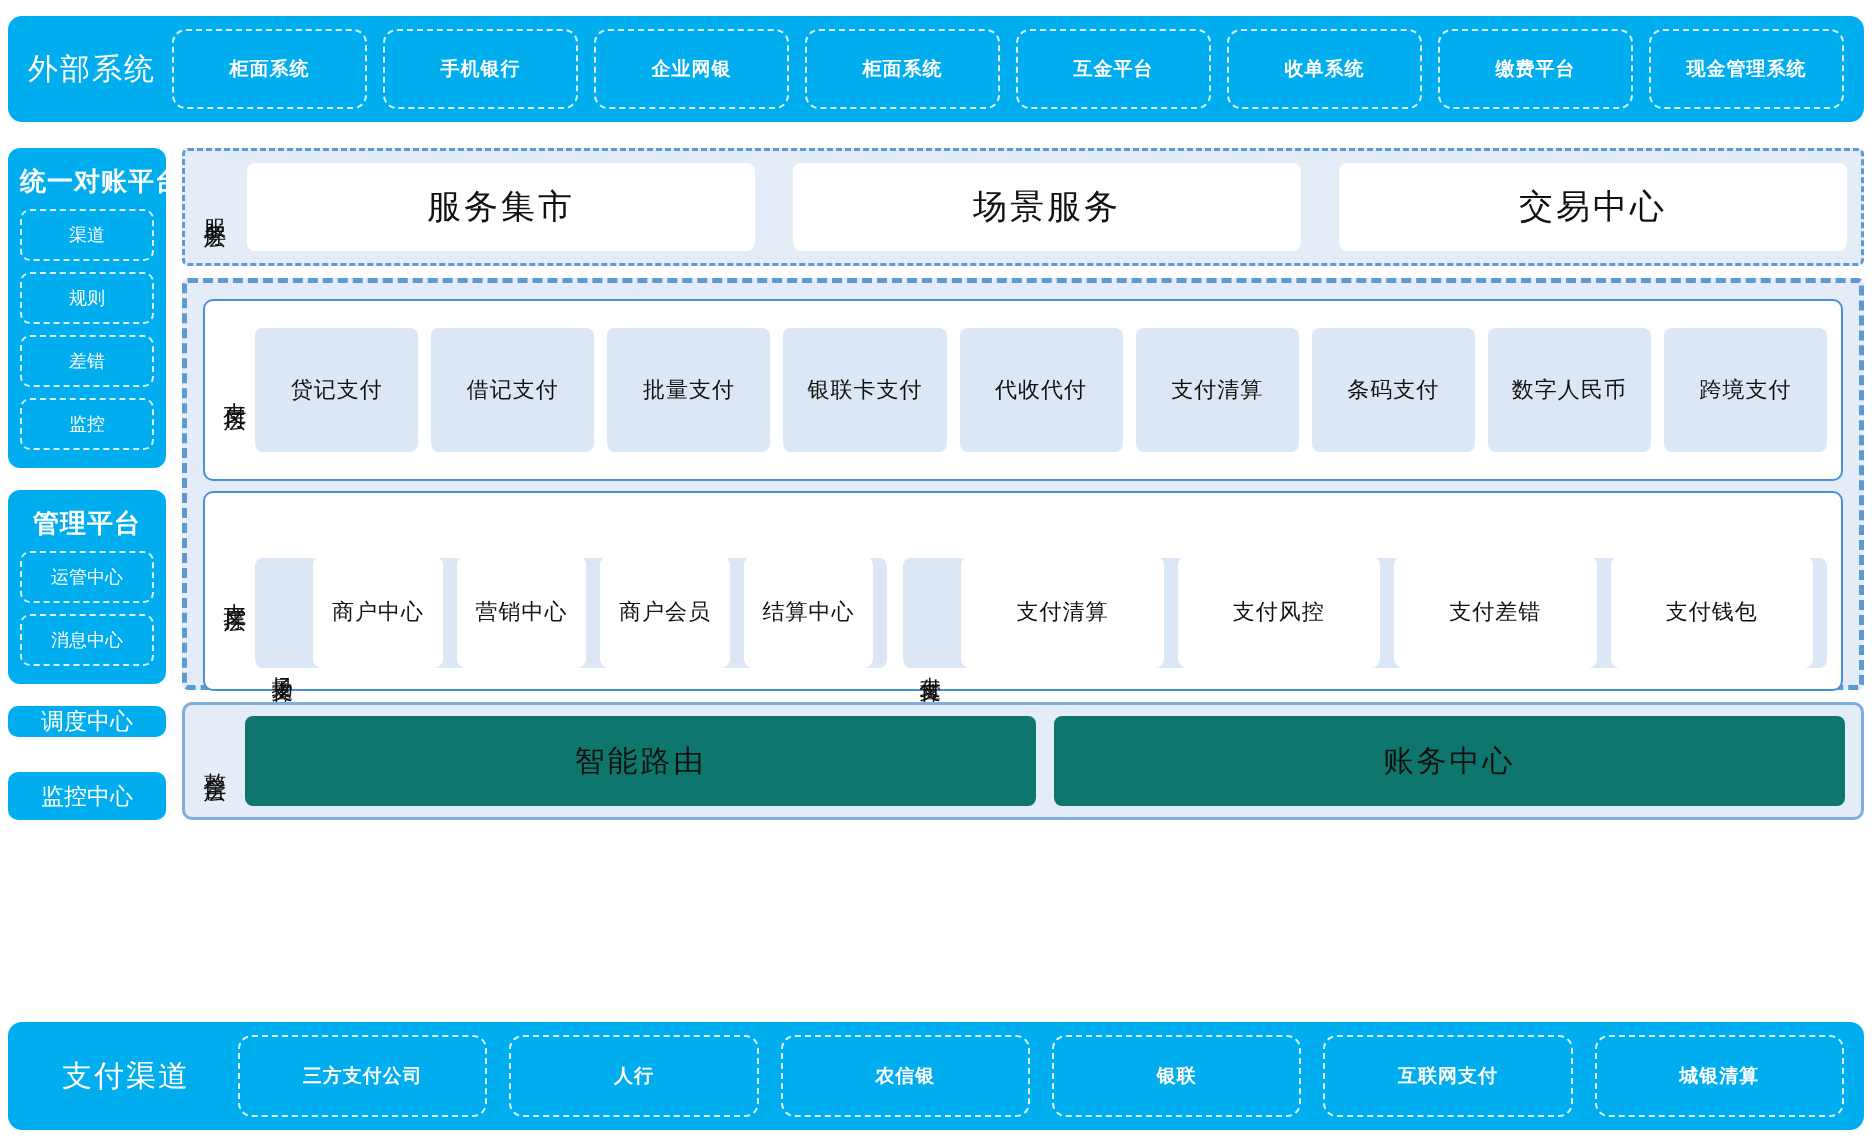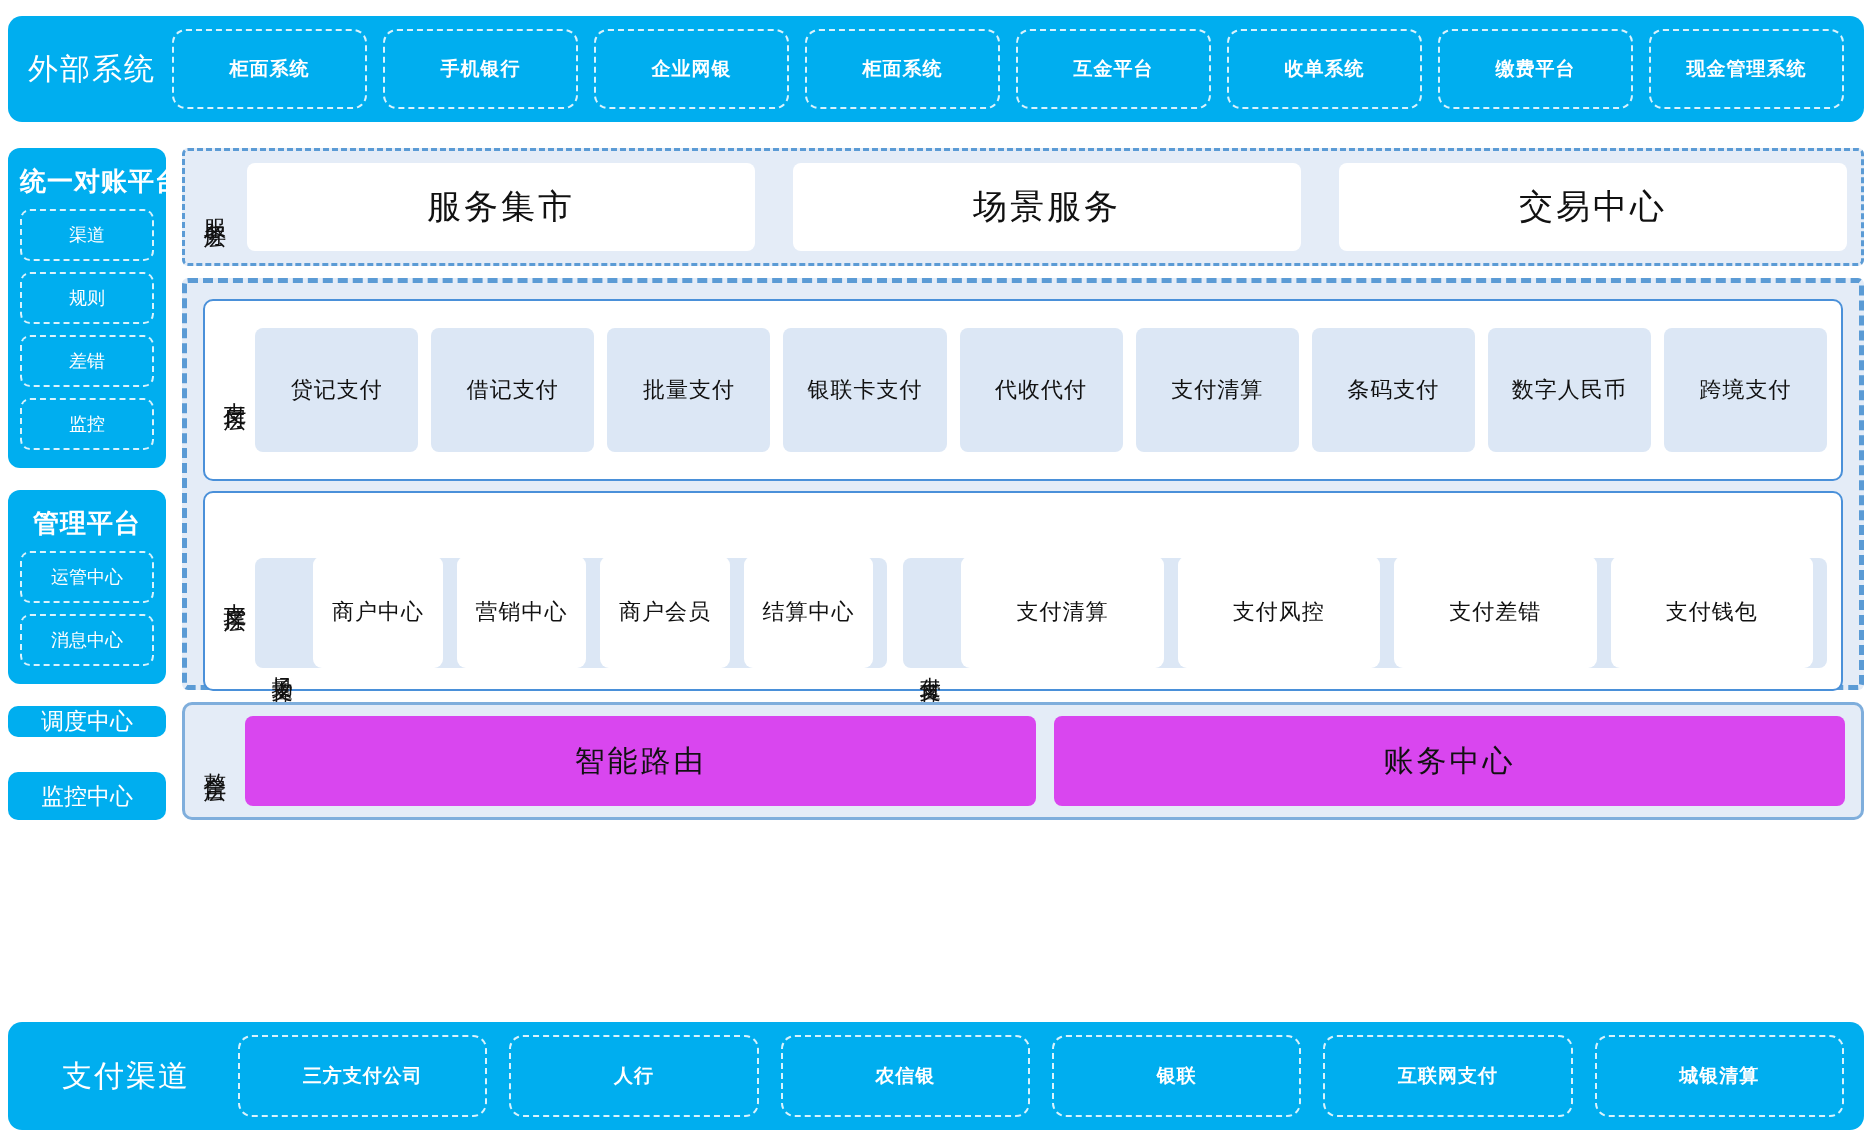--- a/index.html
+++ b/index.html
@@ -191,21 +191,21 @@
     border-radius: 10px;
     background: #E4ECF7;
     display: flex; align-items: center;
     padding: 10px 16px 10px 8px;
     gap: 10px;
   }
   #integration-layer .vlabel { margin: 0 8px 0 10px; }
   .integration-items { display: flex; flex: 1 1 auto; gap: 18px; height: 90px; }
   .integration-box {
     flex: 1 1 0;
-    background: #d946ef;
+    background: #0f766e;
     border-radius: 8px;
     display: flex; align-items: center; justify-content: center;
     font-size: 30px; color: #111; letter-spacing: 3px;
     white-space: nowrap;
   }
 </style>
 </head>
 <body>
 
 <div class="page">

